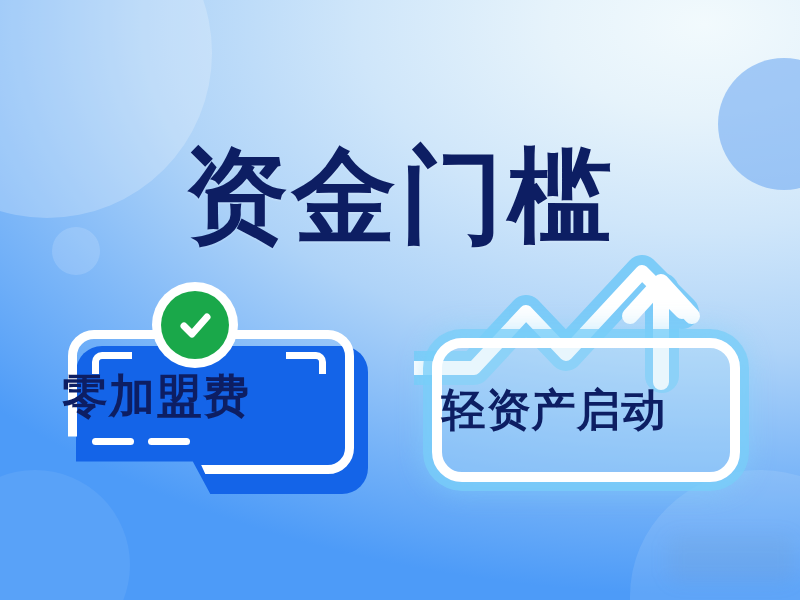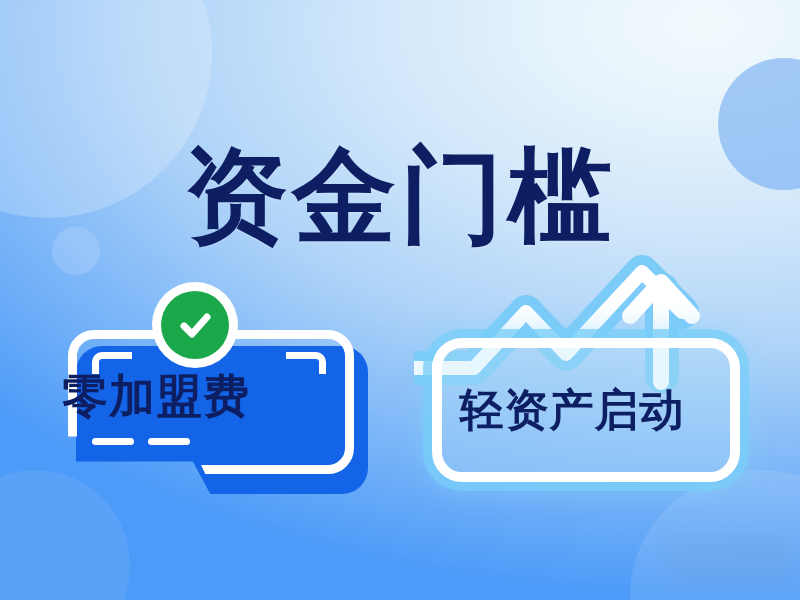--- a/index.html
+++ b/index.html
@@ -201,21 +201,20 @@
     position: absolute;
     left: 18px;
     top: 131px;
     width: 244px;
     text-align: center;
     font-size: 44px;
     font-weight: 700;
     letter-spacing: 1px;
     color: #0d1e63;
     white-space: nowrap;
-    padding-left: 18px;
   }
 </style>
 </head>
 <body>
 
 <div id="poster">
 
   <div class="blob blob-tl"></div>
   <div class="blob blob-tr"></div>
   <div class="blob blob-small-left"></div>

